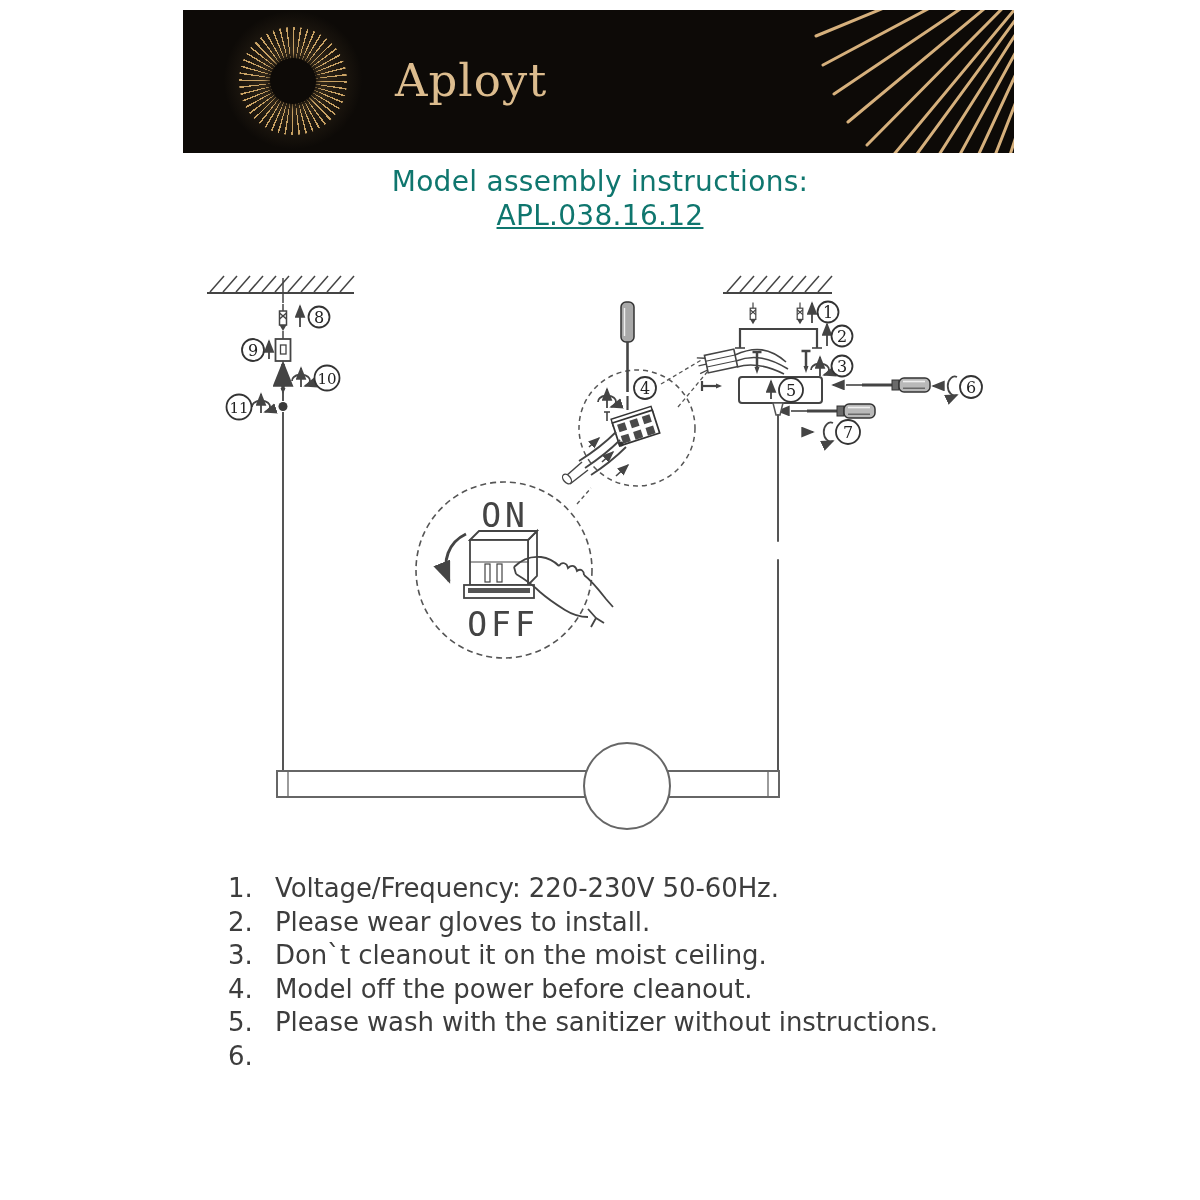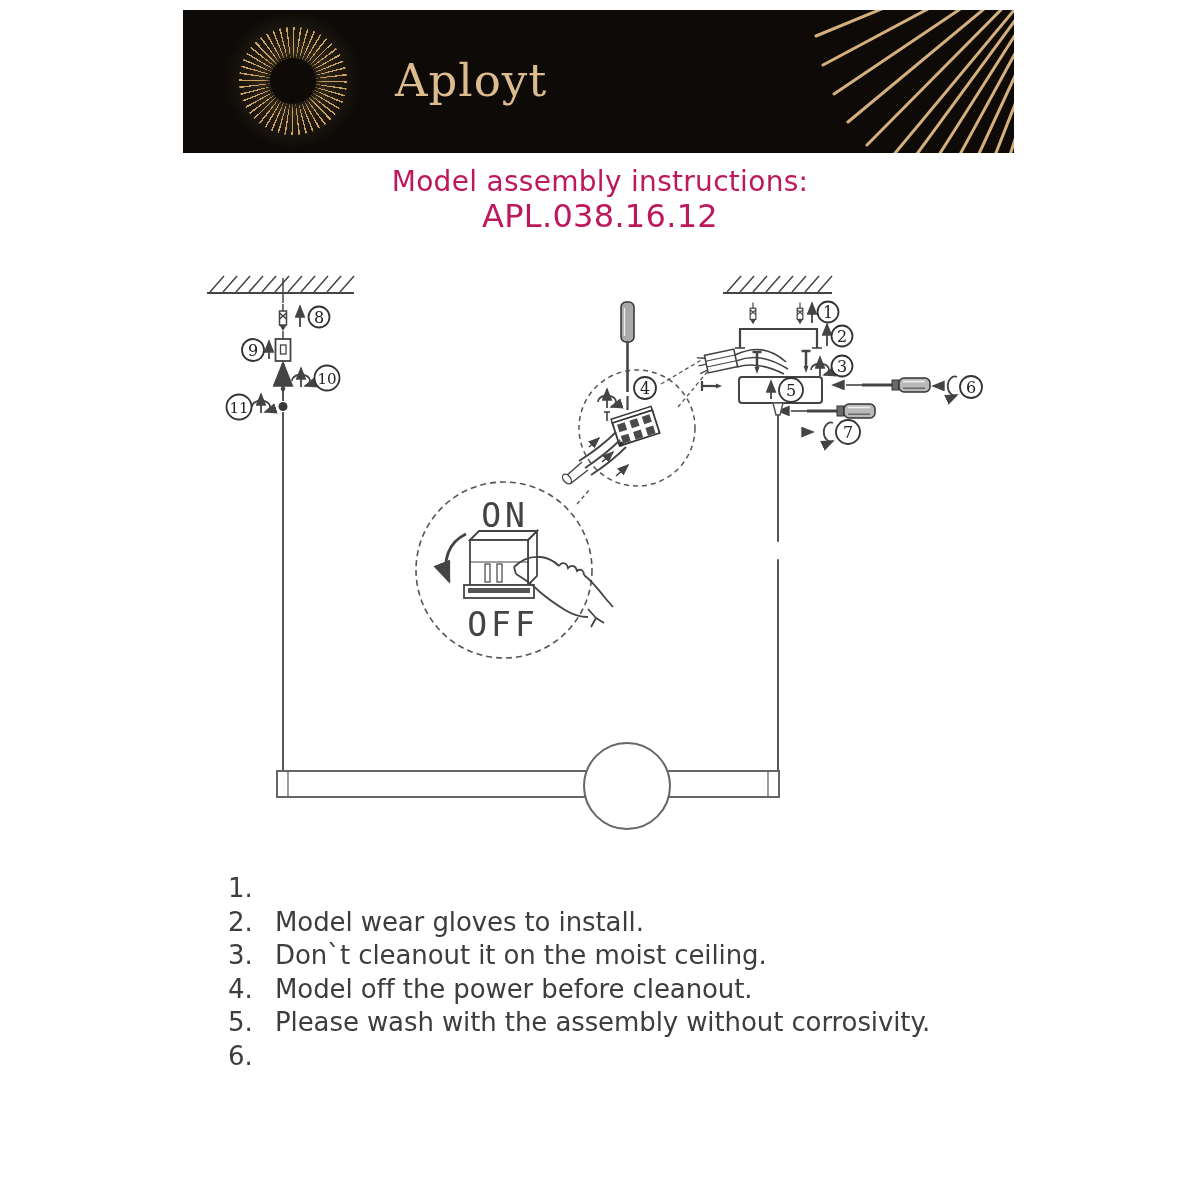--- a/index.html
+++ b/index.html
@@ -13,23 +13,23 @@
              background:radial-gradient(circle,rgba(205,165,105,.38) 0%,rgba(205,165,105,.10) 45%,rgba(0,0,0,0) 70%);}
   .logo-rays{position:absolute;left:56px;top:17px;width:108px;height:108px;border-radius:50%;
              background:repeating-conic-gradient(#c9a264 0deg 1.7deg,rgba(0,0,0,0) 1.7deg 7.5deg);}
   .logo-core{position:absolute;left:87px;top:48px;width:46px;height:46px;border-radius:50%;
              background:#0d0a07;box-shadow:0 0 6px 2px rgba(13,10,7,.9);}
   .brand{position:absolute;left:212px;top:47px;font-family:"DejaVu Serif",serif;
          font-size:45px;line-height:48px;color:#dcbc8e;letter-spacing:1px;}
   .banner svg{position:absolute;left:0;top:0;}
 
   
-  .title{position:absolute;left:0;top:165px;width:1200px;text-align:center;color:#be185d;}
+  .title{position:absolute;left:0;top:165px;width:1200px;text-align:center;color:#0f766e;}
   .title .t1{font-size:28px;line-height:34px;letter-spacing:.3px;}
-  .title .t2{font-size:32px;line-height:34px;letter-spacing:.3px;}
+  .title .t2{font-size:28px;line-height:34px;letter-spacing:.3px;text-decoration:underline;}
 
   
   .diagram{position:absolute;left:0;top:0;width:1200px;height:1200px;}
 
   
   .list{position:absolute;left:228px;top:872px;width:800px;color:#3d3d3d;}
   .row{display:flex;font-size:26px;line-height:33.5px;letter-spacing:-0.1px;}
   .row .num{width:47px;flex:0 0 47px;}
 </style>
 </head>
@@ -324,35 +324,36 @@
       <rect x="277" y="771" width="502" height="26" fill="#fff" stroke="#666" stroke-width="2"></rect>
       <line x1="288" y1="771" x2="288" y2="797" stroke="#666" stroke-width="1.3"></line>
       <line x1="768" y1="771" x2="768" y2="797" stroke="#666" stroke-width="1.3"></line>
     </g>
     <circle cx="627" cy="786" r="43" fill="#fff" stroke="#666" stroke-width="2"></circle>
   </svg>
 
   <div class="list">
     <div class="row">
       <span class="num">1.</span>
+      <span class="txt">Voltage/Frequency: 220-230V 50-60Hz.</span>
     </div>
     <div class="row">
       <span class="num">2.</span>
-      <span class="txt">Model wear gloves to install.</span>
+      <span class="txt">Please wear gloves to install.</span>
     </div>
     <div class="row">
       <span class="num">3.</span>
       <span class="txt">Don`t cleanout it on the moist ceiling.</span>
     </div>
     <div class="row">
       <span class="num">4.</span>
       <span class="txt">Model off the power before cleanout.</span>
     </div>
     <div class="row">
       <span class="num">5.</span>
-      <span class="txt">Please wash with the assembly without corrosivity.</span>
+      <span class="txt">Please wash with the sanitizer without instructions.</span>
     </div>
     <div class="row">
       <span class="num">6.</span>
     </div>
   </div>
 
 </div>
 
 </body></html>

